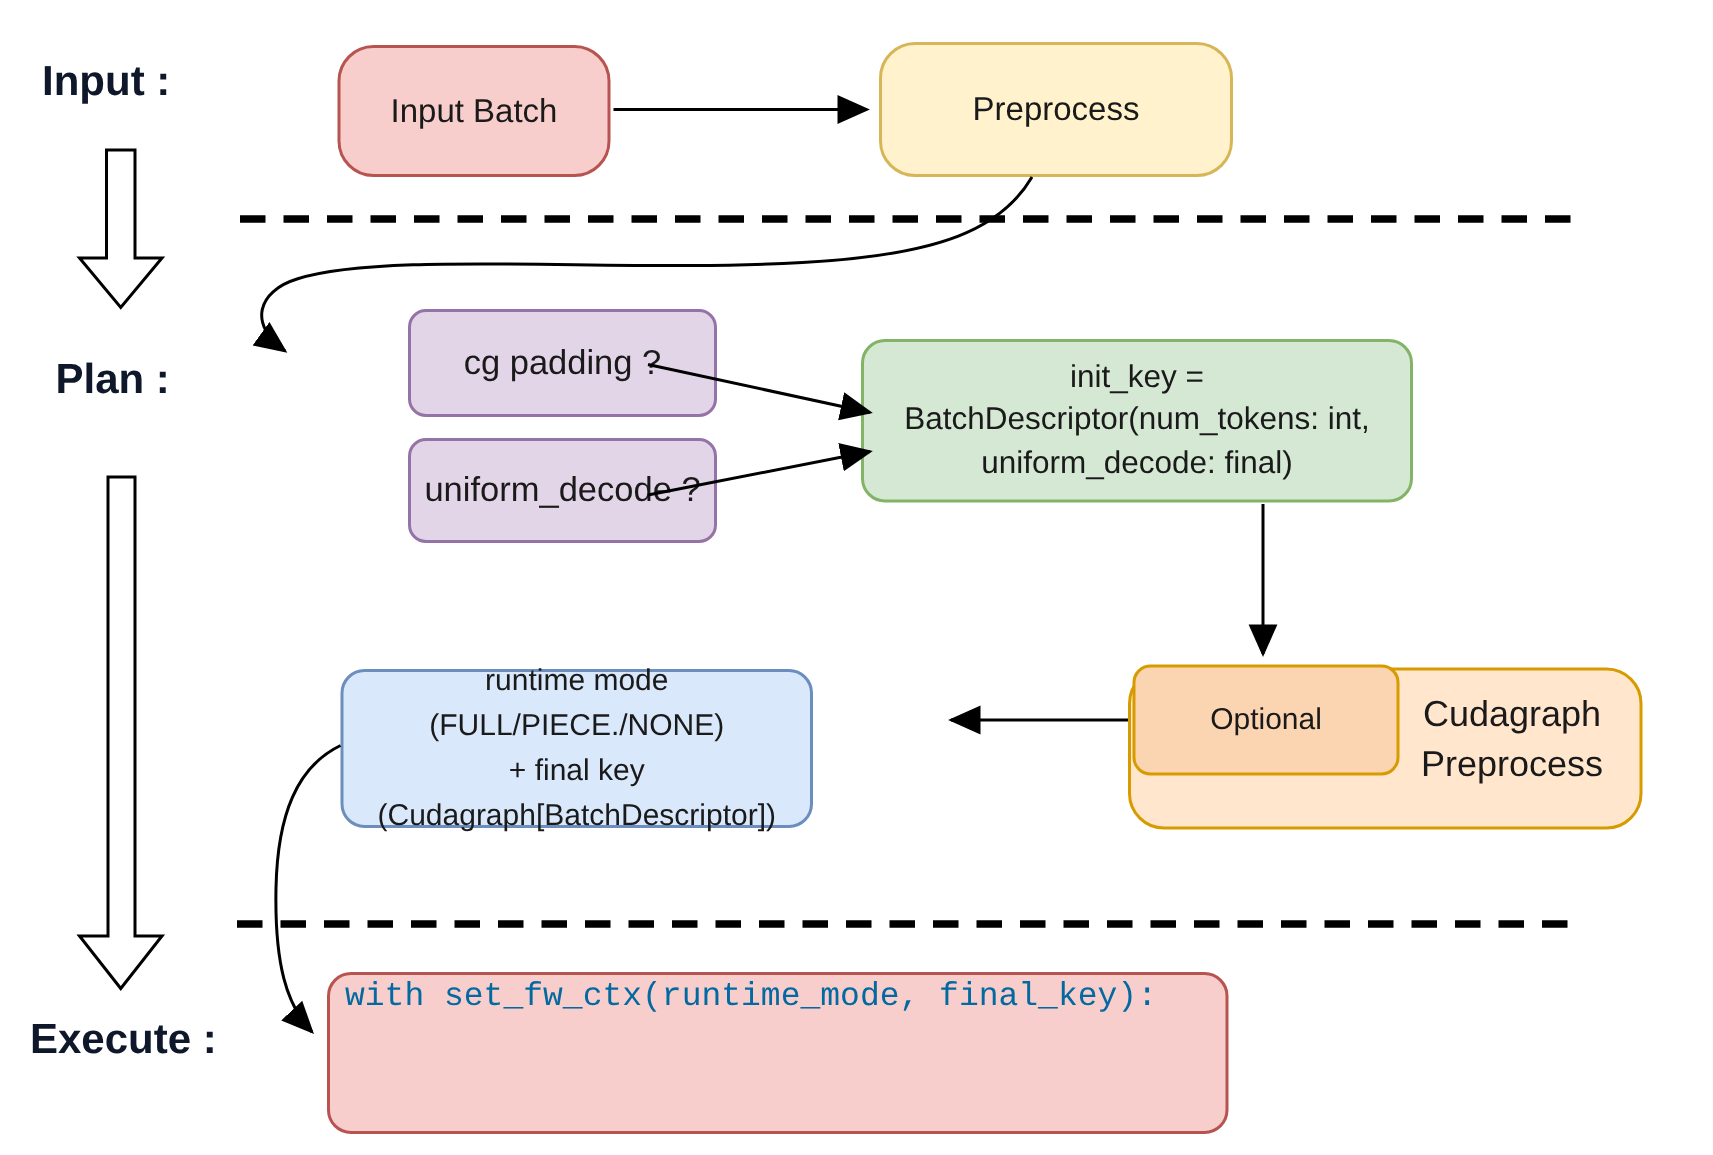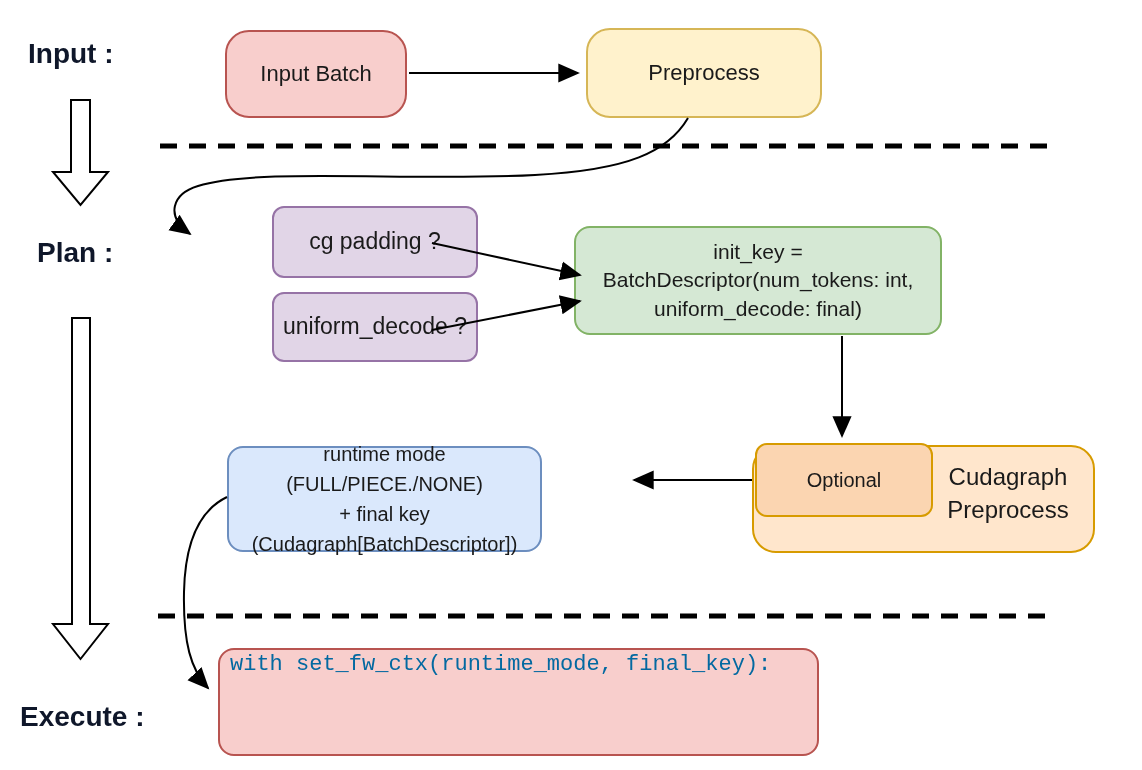--- a/index.html
+++ b/index.html
@@ -62,21 +62,21 @@
   .code-line { white-space: pre; }
   #svg-layer { position: absolute; left: 0; top: 0; width: 1142px; height: 770px; pointer-events: none; }
 </style>
 </head>
 <body>
 
 <div id="canvas">
 
   <div class="stage-label" style="left:28px; top:38px;">Input :</div>
   <div class="stage-label" style="left:37px; top:237px;">Plan :</div>
-  <div class="stage-label" style="left:20px; top:677px;margin-top:24px;">Execute :</div>
+  <div class="stage-label" style="left:20px; top:677px;">Execute :</div>
 
   <div id="node-input-batch" class="node node-red fs22">
     <span>Input Batch</span>
   </div>
 
   <div id="node-preprocess" class="node node-yellow fs22">
     <span>Preprocess</span>
   </div>
 
   <div id="node-cg-padding" class="node node-purple fs23">

